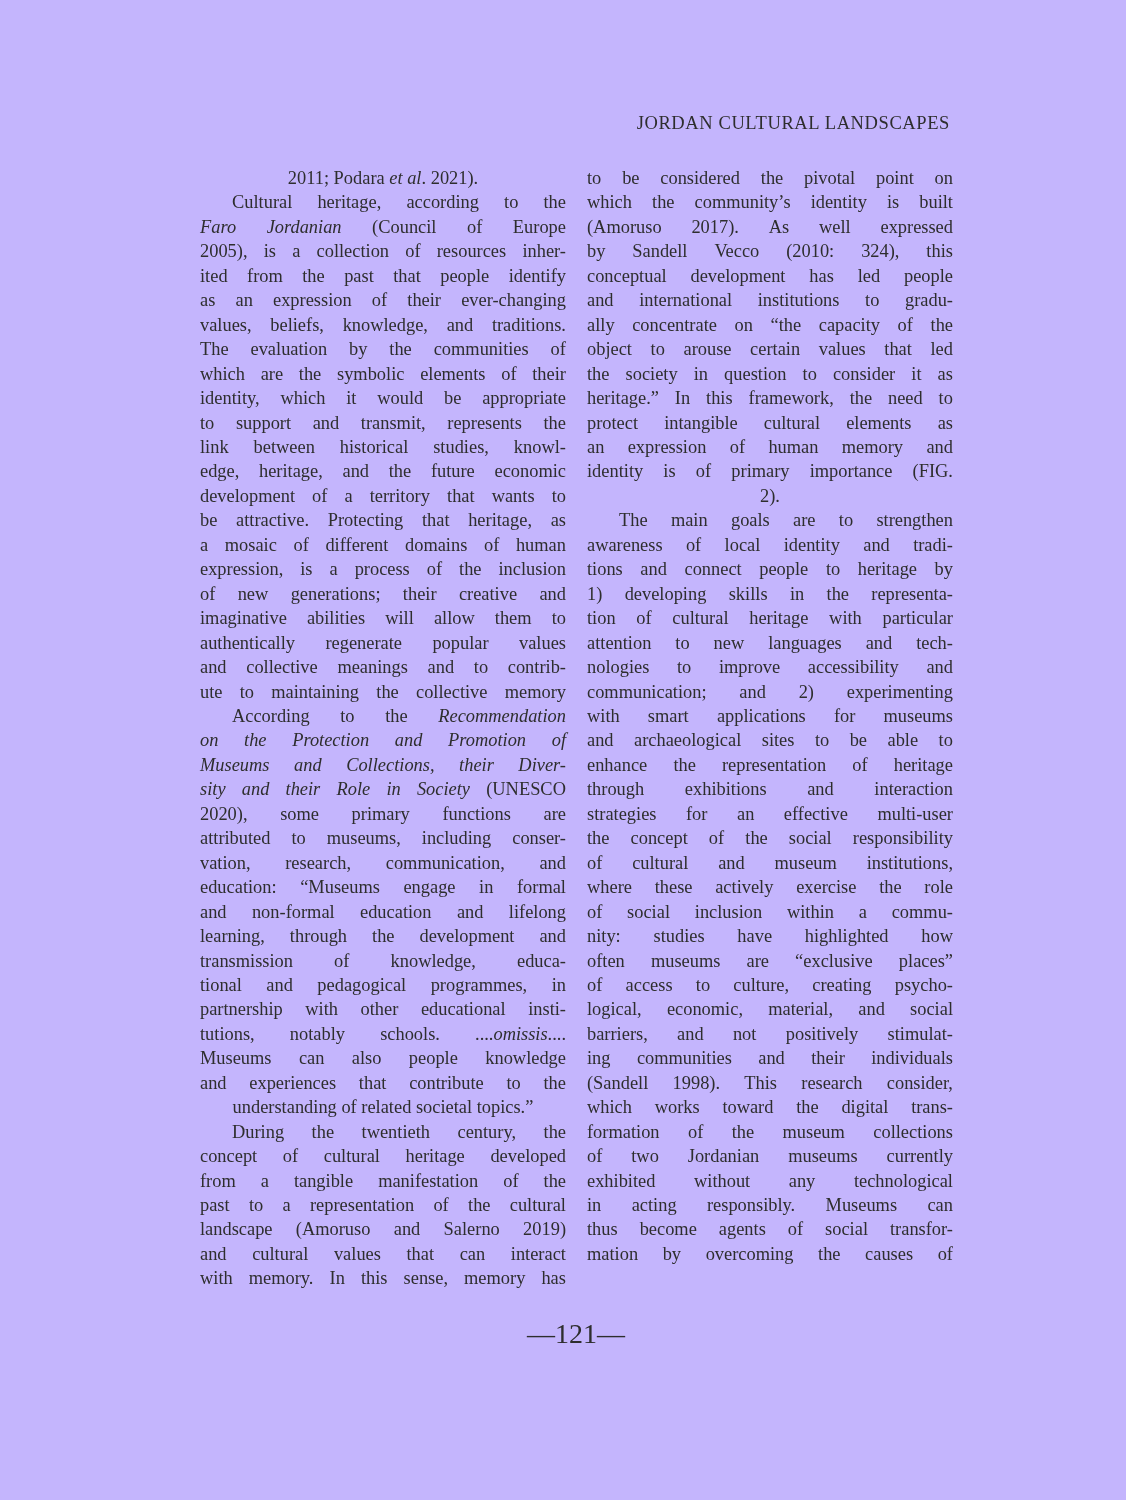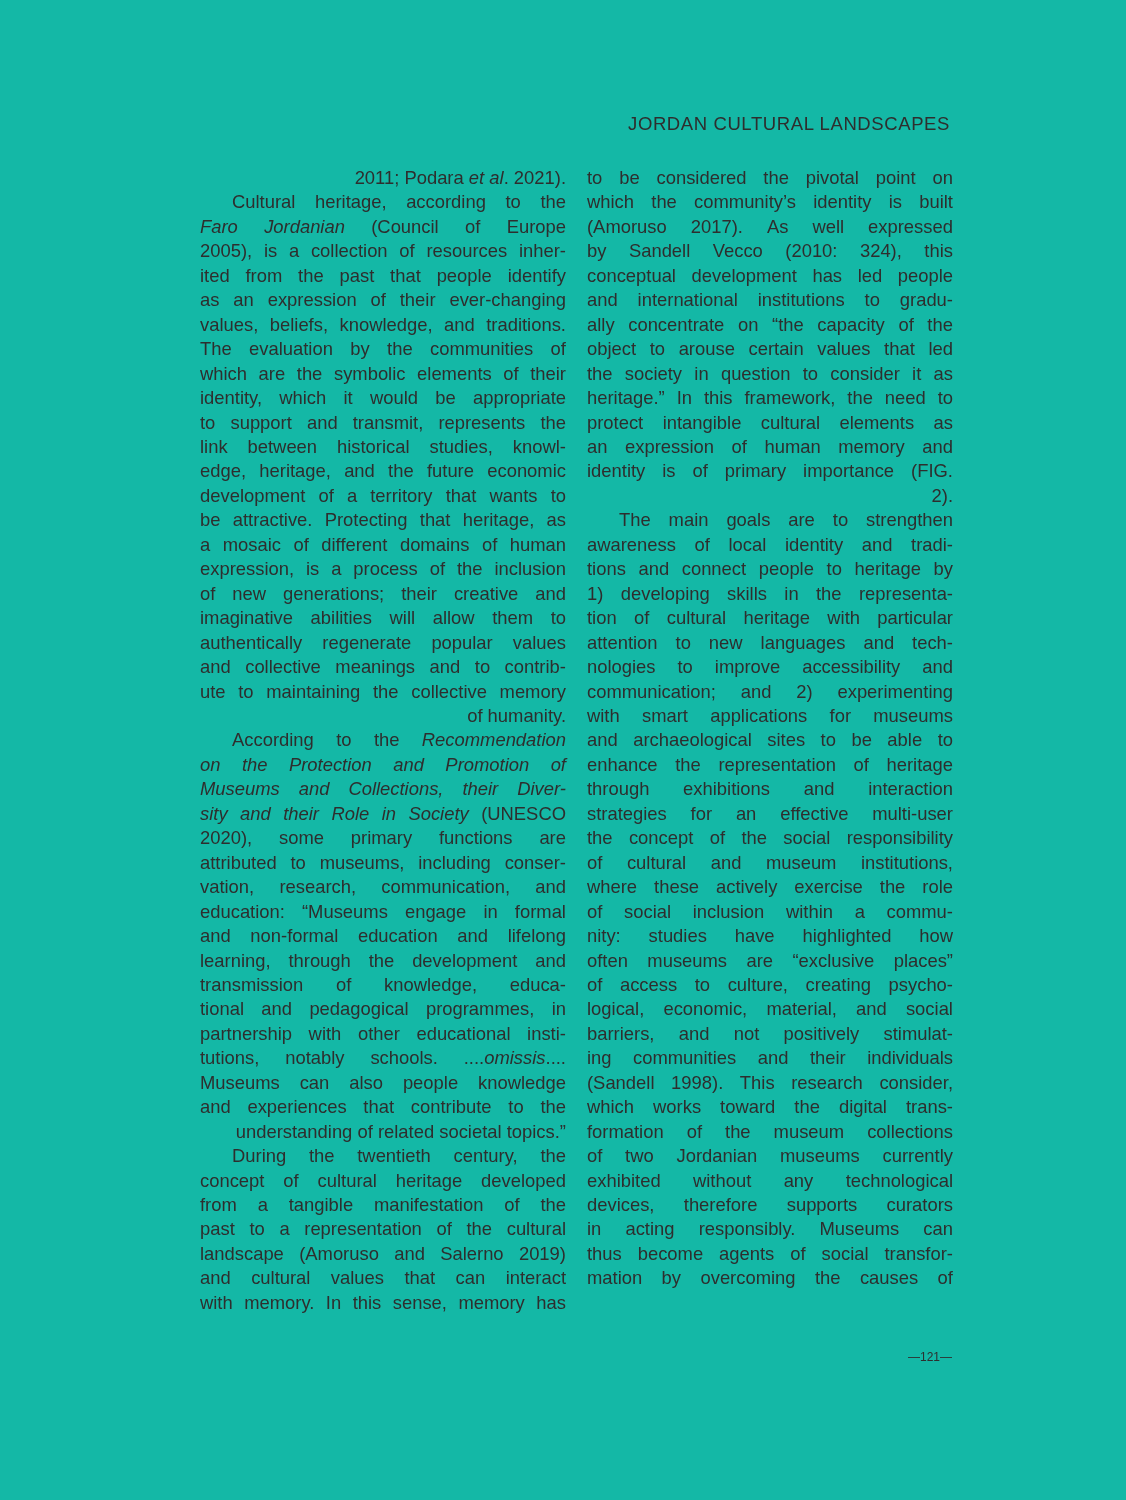--- a/index.html
+++ b/index.html
@@ -1,21 +1,21 @@
 <!DOCTYPE html>
 <html><head>
 <meta charset="utf-8">
 <style>
   html, body { margin: 0; padding: 0; background: #e8e8e8; }
   .page {
     position: relative;
     width: 1126px;
     height: 1500px;
-    background: #14b8a6;
-    font-family: Liberation Sans, sans-serif;
+    background: #c4b5fd;
+    font-family: Liberation Serif, serif;
     color: #2e2e2e;
     overflow: hidden;
   }
   .running-head {
     position: absolute;
     top: 113px;
     left: 200px;
     width: 750px;
     text-align: right;
     font-size: 18.5px;
@@ -34,30 +34,30 @@
   .col-right { left: 587px; }
   .line {
     display: flex;
     justify-content: space-between;
     height: 24.46px;
     white-space: nowrap;
   }
   .line.indent { padding-left: 32px; }
   .line.end {
     display: block;
-    text-align: right;
+    text-align: center;
   }
   .w { display: inline-block; }
   .folio {
     position: absolute;
-    top: 1350px;
+    top: 1318px;
     left: 200px;
     width: 752px;
-    text-align: right;
-    font-size: 12px;
+    text-align: center;
+    font-size: 28px;
     color: #2e2e2e;
   }
 </style>
 </head>
 <body>
 
 <div class="page">
   <div class="running-head">JORDAN CULTURAL LANDSCAPES</div>
 
   <div class="col col-left" id="col-left">
@@ -223,21 +223,20 @@
         <span class="w">contrib-</span>
       </div>
       <div class="line">
         <span class="w">ute</span>
         <span class="w">to</span>
         <span class="w">maintaining</span>
         <span class="w">the</span>
         <span class="w">collective</span>
         <span class="w">memory</span>
       </div>
-      <div class="line end">of humanity.</div>
       <div class="line indent">
         <span class="w">According</span>
         <span class="w">to</span>
         <span class="w">the</span>
         <span class="w"><i>Recommendation</i></span>
       </div>
       <div class="line">
         <span class="w"><i>on</i></span>
         <span class="w"><i>the</i></span>
         <span class="w"><i>Protection</i></span>
@@ -710,26 +709,20 @@
         <span class="w">museums</span>
         <span class="w">currently</span>
       </div>
       <div class="line">
         <span class="w">exhibited</span>
         <span class="w">without</span>
         <span class="w">any</span>
         <span class="w">technological</span>
       </div>
       <div class="line">
-        <span class="w">devices,</span>
-        <span class="w">therefore</span>
-        <span class="w">supports</span>
-        <span class="w">curators</span>
-      </div>
-      <div class="line">
         <span class="w">in</span>
         <span class="w">acting</span>
         <span class="w">responsibly.</span>
         <span class="w">Museums</span>
         <span class="w">can</span>
       </div>
       <div class="line">
         <span class="w">thus</span>
         <span class="w">become</span>
         <span class="w">agents</span>

